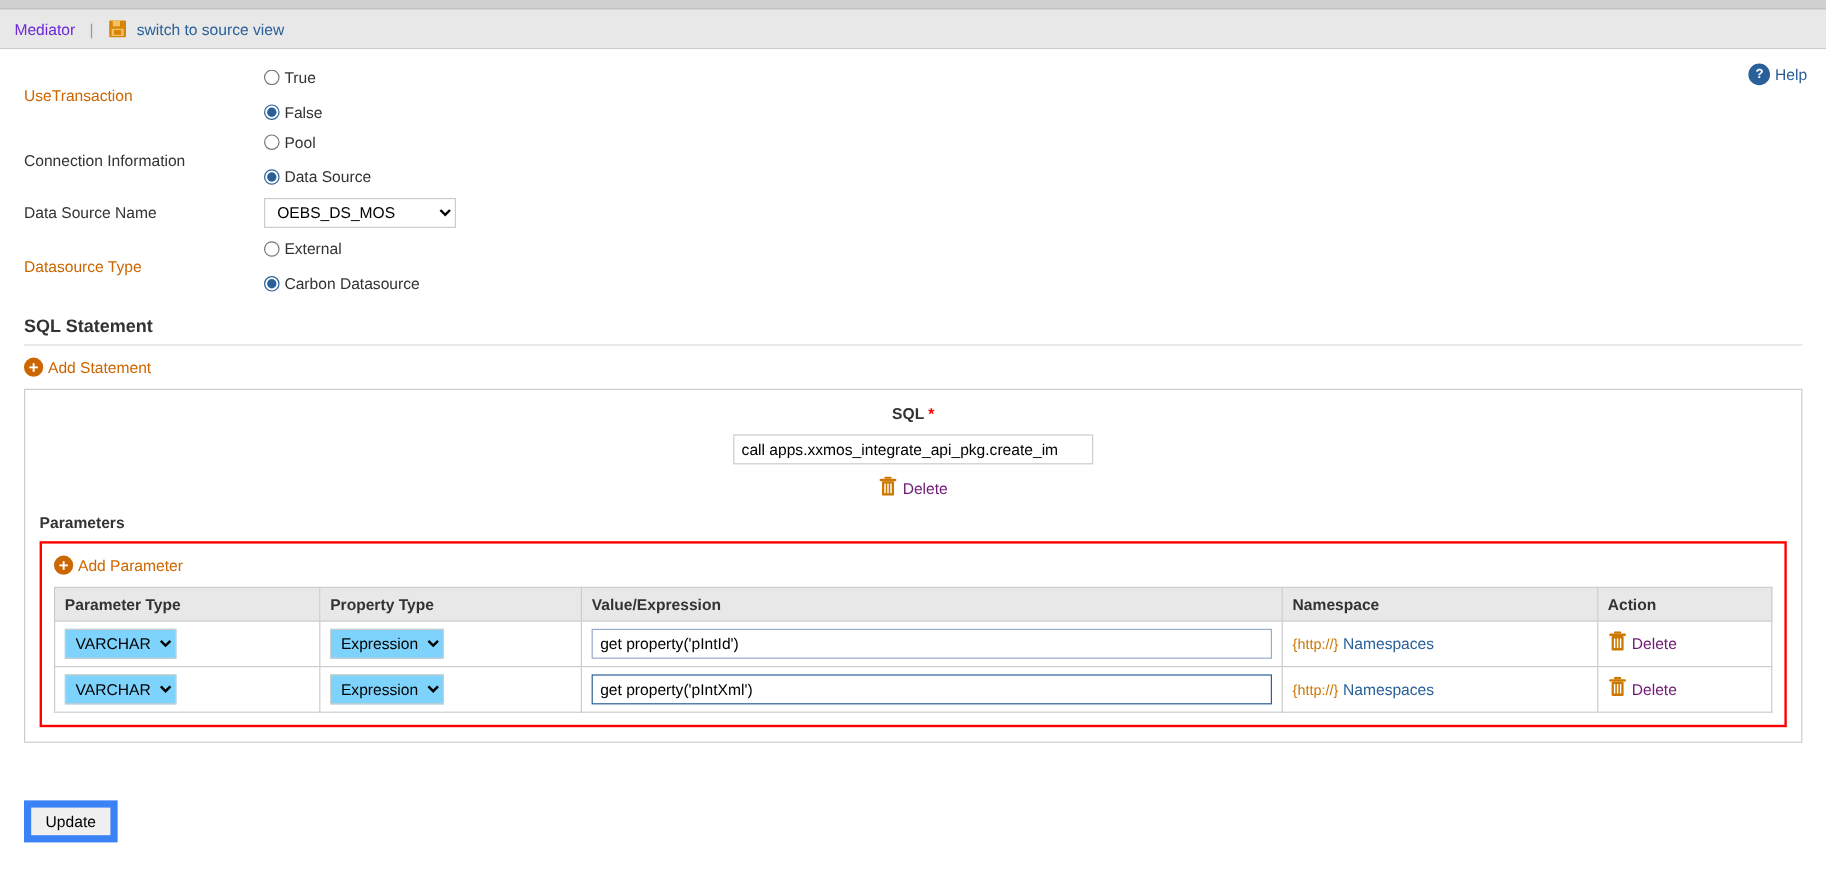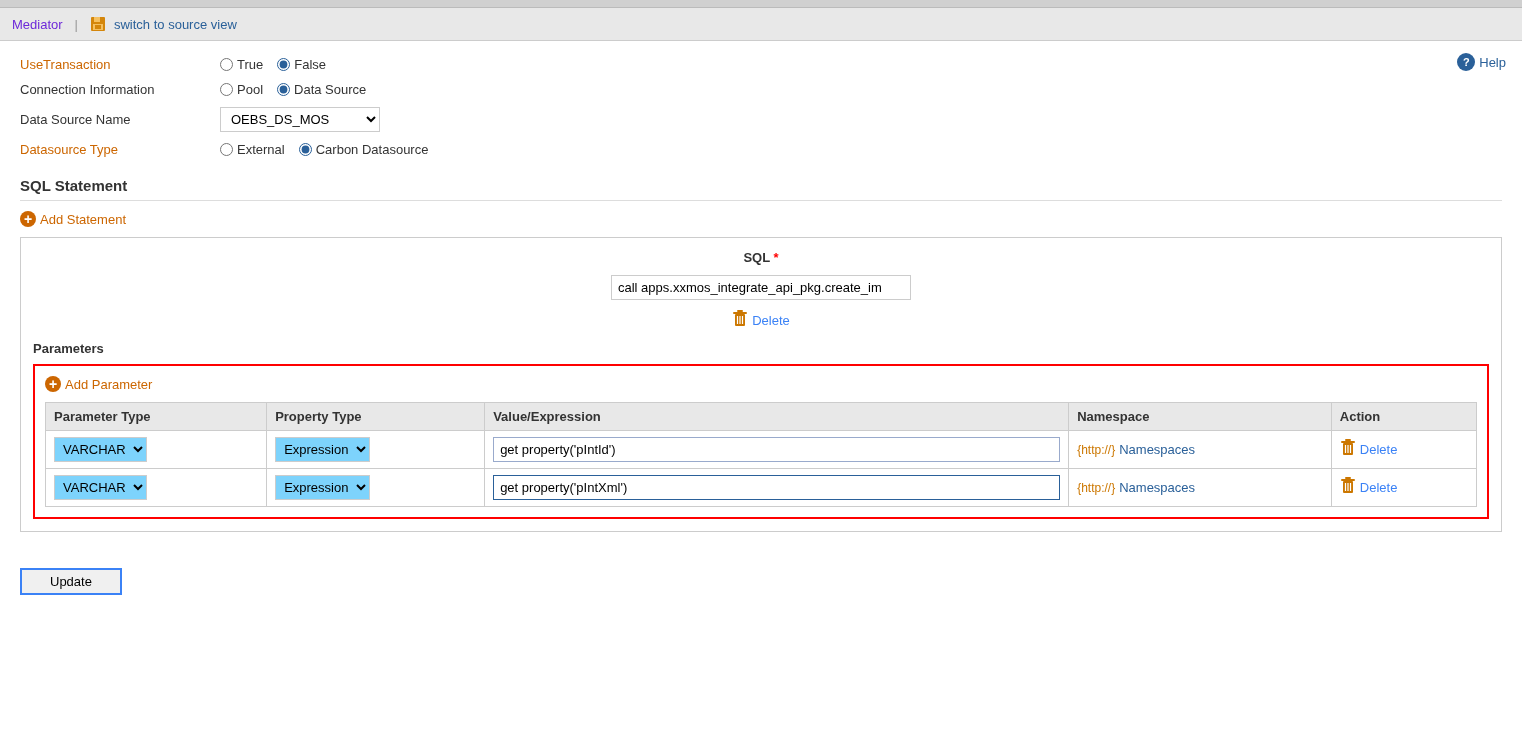--- a/index.html
+++ b/index.html
@@ -80,20 +80,21 @@
     .form-label {
       width: 180px;
       font-size: 13px;
     }
     .form-label.orange {
       color: #cc6600;
     }
     .radio-group {
       display: flex;
       gap: 14px;
+      flex-direction: column;
     }
     .radio-option {
       display: flex;
       align-items: center;
       gap: 4px;
       cursor: pointer;
     }
     .radio-option input[type="radio"] {
       cursor: pointer;
       accent-color: #2a6099;
@@ -149,21 +150,21 @@
     .required-star {
       color: red;
     }
     .sql-input {
       border: 1px solid #ccc;
       padding: 4px 6px;
       font-size: 13px;
       width: 300px;
     }
     .delete-link {
-      color: #3b82f6;
+      color: #701a75;
       display: flex;
       align-items: center;
       gap: 4px;
       cursor: pointer;
       font-size: 13px;
       text-decoration: none;
     }
     .parameters-title {
       font-size: 13px;
       font-weight: bold;
@@ -214,26 +215,26 @@
       font-size: 13px;
       text-decoration: none;
       white-space: nowrap;
     }
     .ns-icon {
       font-size: 12px;
       color: #cc7700;
     }
     .update-button {
       display: inline-block;
-      padding: 4px 28px;
+      padding: 4px 12px;
       background: #f0f0f0;
-      border: 2px solid #3b82f6;
-      font-size: 13px;
-      cursor: pointer;
-      margin-top: 16px;
+      border: 6px solid #3b82f6;
+      font-size: 13px;
+      cursor: pointer;
+      margin-top: 28px;
     }
     .datasource-select {
       padding: 3px 6px;
       border: 1px solid #ccc;
       font-size: 13px;
       background: white;
       width: 160px;
     }
     .separator {
       color: #999;

